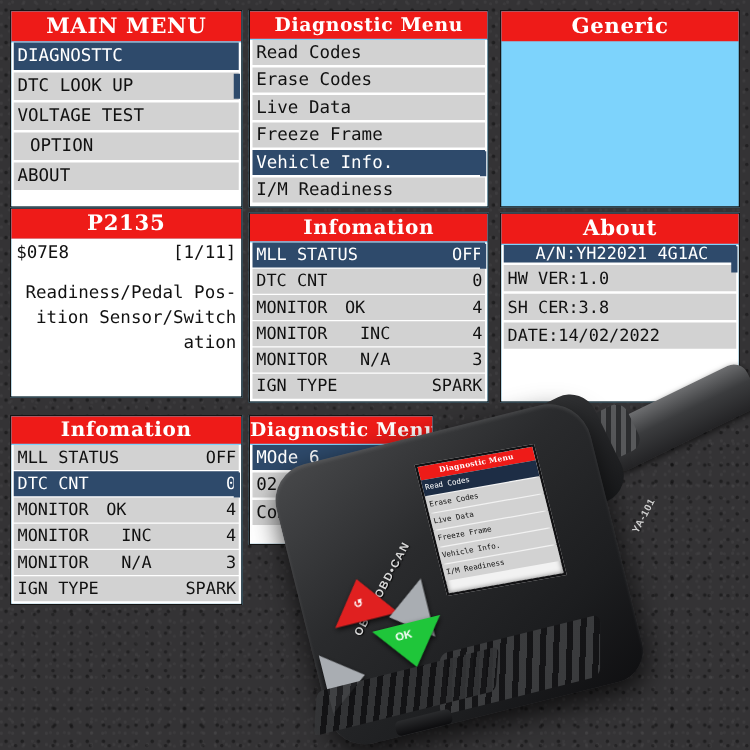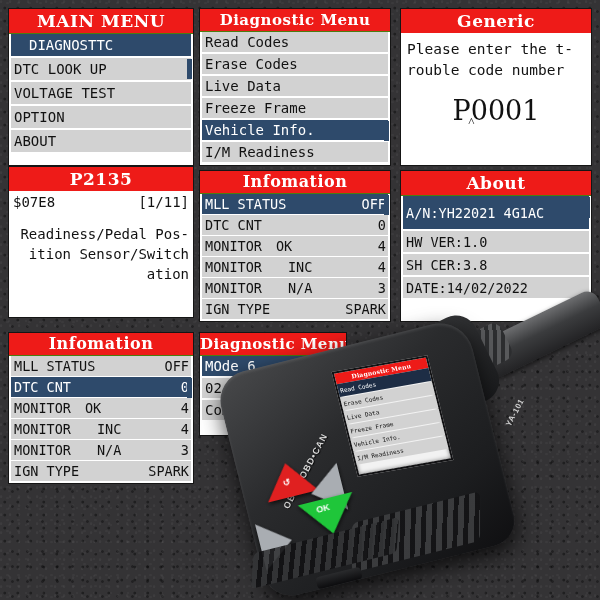--- a/index.html
+++ b/index.html
@@ -18,21 +18,21 @@
       radial-gradient(circle at 37% 62%, rgba(0,0,0,.40) 0 1px, transparent 1.8px),
       radial-gradient(circle at 68% 28%, rgba(255,255,255,.035) 0 1px, transparent 1.5px),
       radial-gradient(circle at 83% 77%, rgba(0,0,0,.35) 0 1px, transparent 1.7px),
       radial-gradient(circle at 52% 88%, rgba(255,255,255,.03) 0 1px, transparent 1.4px);
     background-size:9px 9px, 13px 13px, 11px 11px, 15px 15px, 17px 17px;
   }
 
   
   .panel{
     position:absolute;
-    background:#4d7c0f;
+    background:#7dd3fc;
     border:1px solid #151515;
     box-sizing:border-box;
     overflow:hidden;
   }
   .panel-title{
     background:#ee1b18;
     color:#ffffff;
     text-align:center;
     font-family:"DejaVu Serif", serif;
     font-weight:bold;
@@ -178,31 +178,31 @@
   }
 </style>
 </head>
 <body>
 
 <div id="backdrop"></div>
 
 <div class="panel" style="left:8px;top:8px;width:186px;height:158px;">
   <div class="panel-title" style="height:24px;line-height:24px;font-size:17px;">MAIN MENU</div>
   <div class="panel-body" style="height:133px;padding:0 2px;">
-    <div class="row sel" style="height:22px;margin-top:1px;font-size:14px;padding-left:18px;">
+    <div class="row sel" style="height:22px;margin-top:1px;font-size:14px;padding-left:3px;">
       <span class="lbl">DIAGNOSTTC</span>
     </div>
     <div class="scrollbar" style="top:25px;height:20px;"></div>
     <div class="row" style="height:22px;margin-top:2px;font-size:14px;padding-left:3px;">
       <span class="lbl">DTC LOOK UP</span>
     </div>
     <div class="row" style="height:22px;margin-top:2px;font-size:14px;padding-left:3px;">
       <span class="lbl">VOLTAGE TEST</span>
     </div>
-    <div class="row" style="height:22px;margin-top:2px;font-size:14px;padding-left:3px;">
+    <div class="row" style="height:22px;margin-top:2px;font-size:14px;padding-left:13px;">
       <span class="lbl">OPTION</span>
     </div>
     <div class="row" style="height:22px;margin-top:2px;font-size:14px;padding-left:3px;">
       <span class="lbl">ABOUT</span>
     </div>
   </div>
 </div>
 
 <div class="panel" style="left:199px;top:8px;width:192px;height:158px;">
   <div class="panel-title" style="height:22px;line-height:22px;font-size:15px;">Diagnostic Menu</div>
@@ -224,28 +224,20 @@
     </div>
     <div class="scrollbar" style="top:89px;height:20px;"></div>
     <div class="row" style="height:20px;margin-top:2px;font-size:14px;padding-left:3px;">
       <span class="lbl">I/M Readiness</span>
     </div>
   </div>
 </div>
 
 <div class="panel" style="left:400px;top:8px;width:192px;height:158px;">
   <div class="panel-title" style="height:24px;line-height:24px;font-size:17px;">Generic</div>
-  <div class="panel-body" style="height:133px;padding:6px 6px 0 6px;">
-    <div class="freetext" style="font-size:14.5px;line-height:21px;">Please enter the t-</div>
-    <div class="freetext" style="font-size:14.5px;line-height:21px;">rouble code number</div>
-    <div style="margin-top:14px;text-align:center;position:relative;">
-      <span style="font-family:'DejaVu Serif',serif;font-size:27px;color:#111;letter-spacing:0px;">P0001</span>
-      <span style="position:absolute;left:50%;margin-left:-28px;top:19px;font-size:12px;color:#111;">˄</span>
-    </div>
-  </div>
 </div>
 
 <div class="panel" style="left:8px;top:166px;width:186px;height:152px;">
   <div class="panel-title" style="height:24px;line-height:24px;font-size:17px;">P2135</div>
   <div class="panel-body" style="height:127px;padding:3px 4px 0 4px;text-align:right;">
     <div style="display:flex;justify-content:space-between;font-size:14px;color:#111;">
       <span>$07E8</span>
       <span>[1/11]</span>
     </div>
     <div style="height:14px;"></div>
@@ -285,21 +277,21 @@
     <div class="row" style="height:20px;margin-top:1px;font-size:13.5px;padding-left:3px;">
       <span class="lbl">IGN TYPE</span>
       <span class="val">SPARK</span>
     </div>
   </div>
 </div>
 
 <div class="panel" style="left:400px;top:170px;width:192px;height:152px;">
   <div class="panel-title" style="height:24px;line-height:24px;font-size:17px;">About</div>
   <div class="panel-body" style="height:127px;padding:0 2px;">
-    <div class="row sel" style="height:33px;margin-top:1px;font-size:13.5px;padding-left:3px;">
+    <div class="row sel" style="height:14px;margin-top:1px;font-size:13.5px;padding-left:3px;justify-content:center;">
       <span class="lbl">A/N:YH22021 4G1AC</span>
     </div>
     <div class="scrollbar" style="top:1px;height:21px;"></div>
     <div class="row" style="height:21px;margin-top:2px;font-size:13.5px;padding-left:3px;">
       <span class="lbl">HW VER:1.0</span>
     </div>
     <div class="row" style="height:21px;margin-top:2px;font-size:13.5px;padding-left:3px;">
       <span class="lbl">SH CER:3.8</span>
     </div>
     <div class="row" style="height:21px;margin-top:2px;font-size:13.5px;padding-left:3px;">

